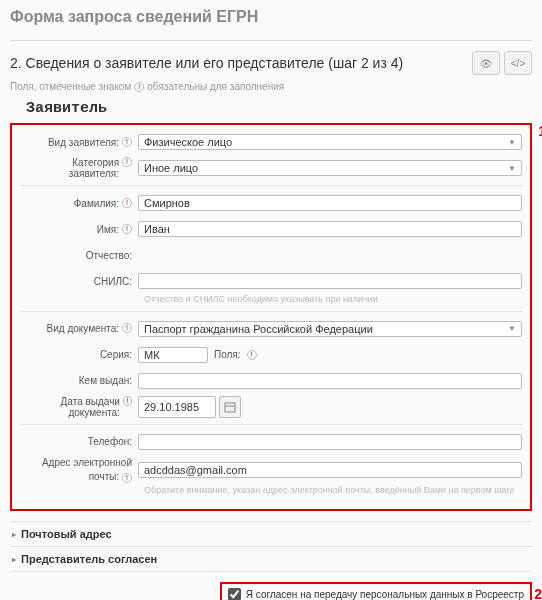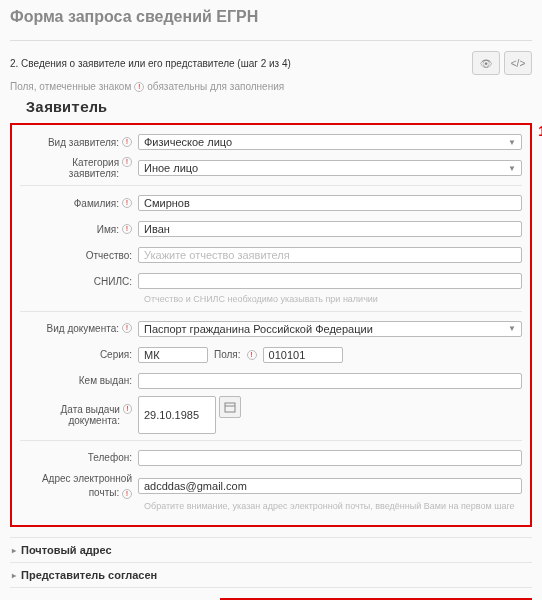--- a/index.html
+++ b/index.html
@@ -1,21 +1,21 @@
 <!DOCTYPE html>
 <html><head>
 <meta charset="utf-8">
 <style>
 * { box-sizing: border-box; margin: 0; padding: 0; font-family: Arial, sans-serif; }
 body { background: #f5f5f5; font-size: 11px; color: #333; }
 .page { width: 542px; margin: 0 auto; background: #fafafa; padding: 8px 10px 12px; }
 .page-title { color: #888; font-size: 16px; font-weight: bold; margin-bottom: 14px; }
 .divider { border: 0; border-top: 1px solid #ddd; margin: 6px 0 10px; }
 .step-row { display: flex; justify-content: space-between; align-items: center; margin-bottom: 6px; }
-.step-title { font-size: 10px; color: #333; }
+.step-title { font-size: 14px; color: #333; }
 .icon-btns { display: flex; gap: 4px; }
 .icon-btn { width: 28px; height: 24px; border: 1px solid #ccc; background: #f2f2f2; border-radius: 3px; display: flex; align-items: center; justify-content: center; font-size: 10px; color: #888; }
 .hint { font-size: 10px; color: #999; display: flex; align-items: center; gap: 3px; margin-bottom: 8px; }
 .req-icon { display: inline-flex; width: 10px; height: 10px; border: 1px solid #bbb; border-radius: 50%; align-items: center; justify-content: center; font-size: 7px; color: #c00; }
 .section-label { font-weight: bold; font-size: 15px; margin: 4px 16px 6px; font-family: Liberation Mono, monospace; }
 .red-box { border: 2px solid #d00; padding: 6px 8px 8px; position: relative; margin-bottom: 10px; }
 .marker { position: absolute; right: -16px; color: #d00; font-weight: bold; font-size: 14px; }
 .m1 { top: -2px; }
 .m2 { top: 2px; right: -12px; }
 .form-row { display: flex; align-items: center; margin-bottom: 4px; min-height: 22px; }
@@ -23,21 +23,21 @@
 .lbl.multi { flex-direction: column; align-items: flex-end; }
 .sel, .inp { flex: 1; height: 16px; border: 1px solid #bbb; background: #fff; border-radius: 2px; padding: 0 5px; font-size: 11px; color: #333; display: flex; align-items: center; justify-content: space-between; }
 .sel .chev { color: #888; font-size: 8px; }
 .inp { justify-content: flex-start; }
 .inp.ph { color: #bbb; }
 .row-split { display: flex; gap: 6px; flex: 1; align-items: center; }
 .row-split .inp { flex: 0 0 70px; }
 .row-split .sublbl { font-size: 10px; color: #555; }
 .field-hint { font-size: 9px; color: #bbb; margin-left: 124px; margin-bottom: 6px; margin-top: -2px; line-height: 1.2; }
 .date-wrap { display: flex; gap: 3px; }
-.date-inp { width: 78px; height: 38px; border: 1px solid #bbb; background: #fff; border-radius: 2px; padding: 0 5px; font-size: 11px; display: flex; align-items: center; }
+.date-inp { width: 78px; height: 22px; border: 1px solid #bbb; background: #fff; border-radius: 2px; padding: 0 5px; font-size: 11px; display: flex; align-items: center; }
 .cal-btn { width: 22px; height: 22px; border: 1px solid #bbb; background: #f2f2f2; border-radius: 2px; display: flex; align-items: center; justify-content: center; font-size: 10px; color: #888; }
 .sep { border-top: 1px solid #e5e5e5; margin: 6px 0; }
 .acc { display: flex; align-items: center; gap: 5px; padding: 6px 2px; border: 0; border-top: 1px solid #e5e5e5; font-size: 11px; font-weight: bold; color: #333; }
 .acc .arr { font-size: 8px; color: #888; }
 .consent-wrap { display: flex; justify-content: flex-end; margin: 10px 0; }
 .consent-box { border: 2px solid #d00; padding: 4px 6px; display: flex; align-items: center; gap: 5px; font-size: 10px; position: relative; }
 .consent-box input { accent-color: #555; }
 </style>
 </head>
 <body>
@@ -97,21 +97,20 @@
       <div class="lbl">
           <span>Имя:</span>
           <span class="req-icon">!</span>
         </div>
       <div class="inp">Иван</div>
     </div>
     <div class="form-row">
       <div class="lbl">
           <span>Отчество:</span>
         </div>
-      <div class="inp ph">Укажите отчество заявителя</div>
     </div>
     <div class="form-row">
       <div class="lbl">
           <span>СНИЛС:</span>
         </div>
       <div class="inp"></div>
     </div>
     <div class="field-hint">Отчество и СНИЛС необходимо указывать при наличии</div>
 
     <div class="sep"></div>
@@ -127,21 +126,20 @@
         </div>
     </div>
     <div class="form-row">
       <div class="lbl">
           <span>Серия:</span>
         </div>
       <div class="row-split">
         <div class="inp">МК</div>
         <span class="sublbl">Поля:</span>
           <span class="req-icon">!</span>
-        <div class="inp" style="flex:0 0 80px">010101</div>
         <div style="flex:1"></div>
       </div>
     </div>
     <div class="form-row">
       <div class="lbl">
           <span>Кем выдан:</span>
         </div>
       <div class="inp"></div>
     </div>
     <div class="form-row">

